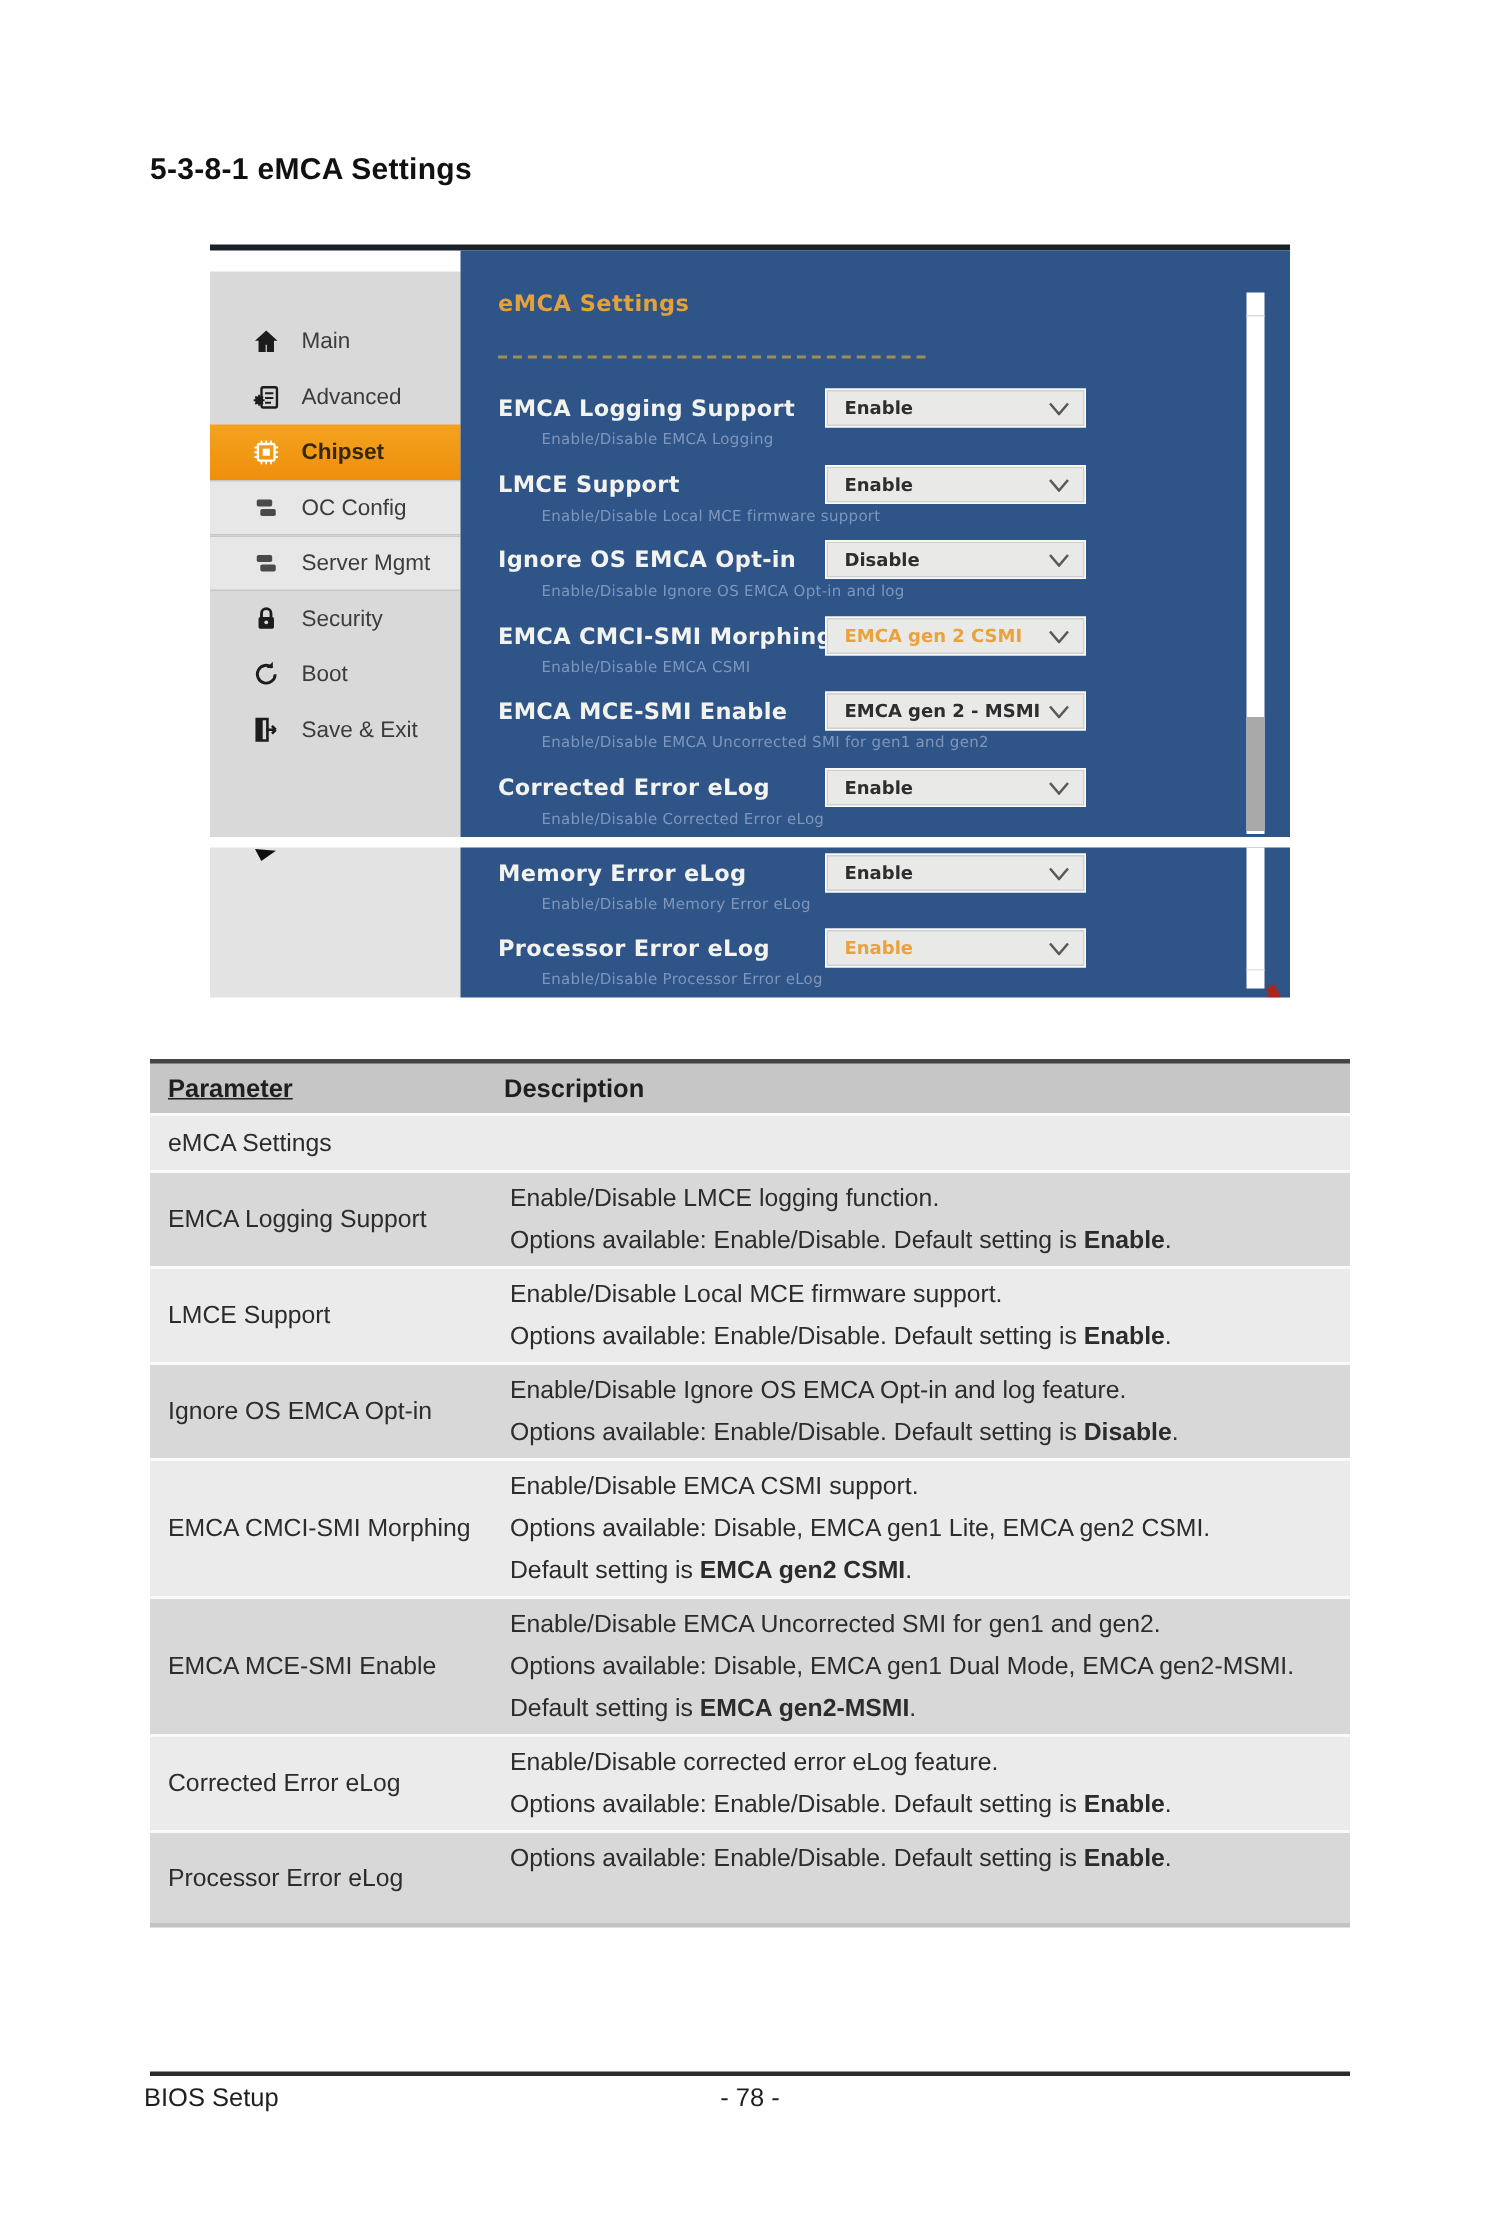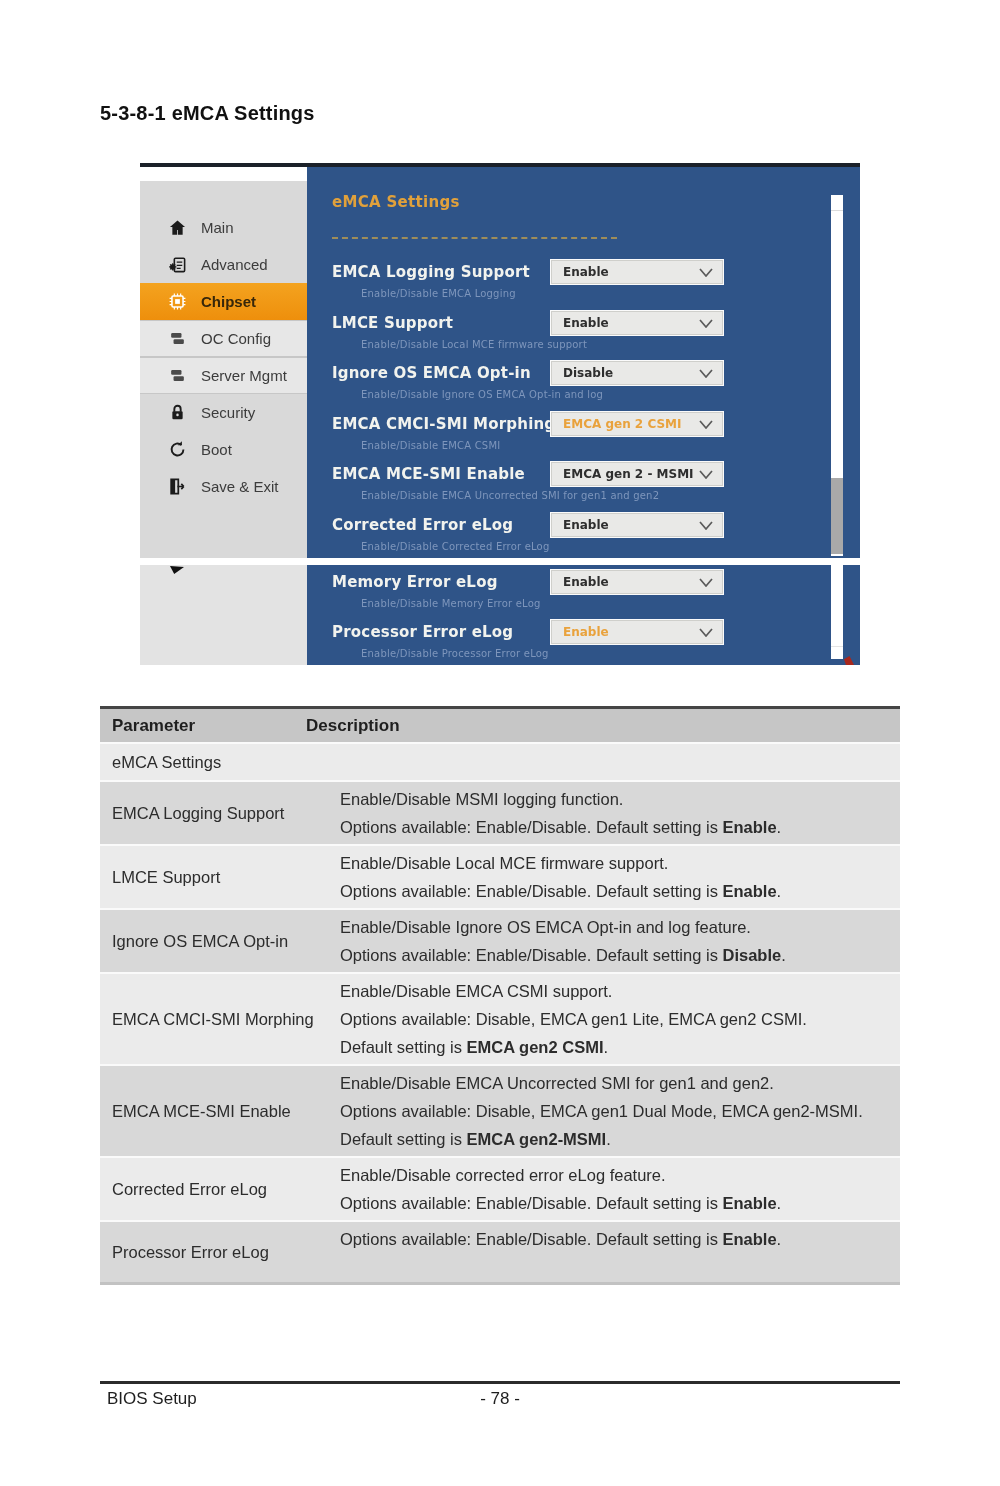--- a/index.html
+++ b/index.html
@@ -64,21 +64,21 @@
   .red-mark {
     position:absolute; right:6px; bottom:0; width:10px; height:9px; background:#a8271d;
     clip-path:polygon(0 35%, 55% 0, 100% 100%, 20% 100%);
   }
   
   .ptable { position:absolute; left:100px; top:706px; width:800px; border-bottom:3px solid #c2c2c2; }
   .thead {
     display:flex; background:#c6c6c6; border-top:3px solid #454545;
     height:36px; align-items:center; font-size:17px; font-weight:bold; color:#1f1f1f;
   }
-  .th-param { width:206px; padding-left:12px; }
+  .th-param { width:236px; padding-left:12px;text-decoration:underline; }
   .th-desc { flex:1; }
   .trow { display:flex; border-top:2px solid #fafafa; }
   .trow.light { background:#ebebeb; }
   .trow.dark  { background:#d8d8d8; }
   .tparam {
     width:240px; padding:3px 6px 3px 12px; display:flex; align-items:center;
     font-size:16.5px; color:#2c2c2c;
   }
   .tdesc { flex:1; padding:3px 8px 3px 0; font-size:16.5px; color:#2c2c2c; }
   .tline { line-height:28px; }
@@ -88,21 +88,21 @@
   .row3l { min-height:90px; }
   
   .watermark {
     position:absolute; left:392px; top:700px;
     font-size:50px; font-style:italic; font-weight:bold;
     color:rgba(223,26,26,0.88); letter-spacing:3px; white-space:nowrap;
     pointer-events:none;
   }
   
   .footer-line { position:absolute; left:100px; top:1381px; width:800px; border-top:3px solid #2b2b2b; }
-  .footer-left { position:absolute; left:107px; top:1389px; font-size:17px; color:#1e1e1e; }
+  .footer-left { position:absolute; left:96px; top:1389px; font-size:17px; color:#1e1e1e; }
   .footer-center { position:absolute; left:0; top:1389px; width:1000px; text-align:center; font-size:17px; color:#1e1e1e; }
 </style>
 </head>
 <body>
 
 <div class="page">
 
   <div class="doc-title">5-3-8-1 eMCA Settings</div>
 
   <div class="shot">
@@ -319,21 +319,21 @@
     </div>
 
     <div class="trow light row0">
       <div class="tparam">eMCA Settings</div>
       <div class="tdesc"></div>
     </div>
 
     <div class="trow dark row2l">
       <div class="tparam">EMCA Logging Support</div>
       <div class="tdesc">
-        <div class="tline"><span>Enable/Disable MSMI logging function.</span><b></b><span></span></div>
+        <div class="tline"><span>Enable/Disable LMCE logging function.</span><b></b><span></span></div>
         <div class="tline"><span>Options available: Enable/Disable. Default setting is </span><b>Enable</b><span>.</span></div>
       </div>
     </div>
 
     <div class="trow light row2l">
       <div class="tparam">LMCE Support</div>
       <div class="tdesc">
         <div class="tline"><span>Enable/Disable Local MCE firmware support.</span><b></b><span></span></div>
         <div class="tline"><span>Options available: Enable/Disable. Default setting is </span><b>Enable</b><span>.</span></div>
       </div>

